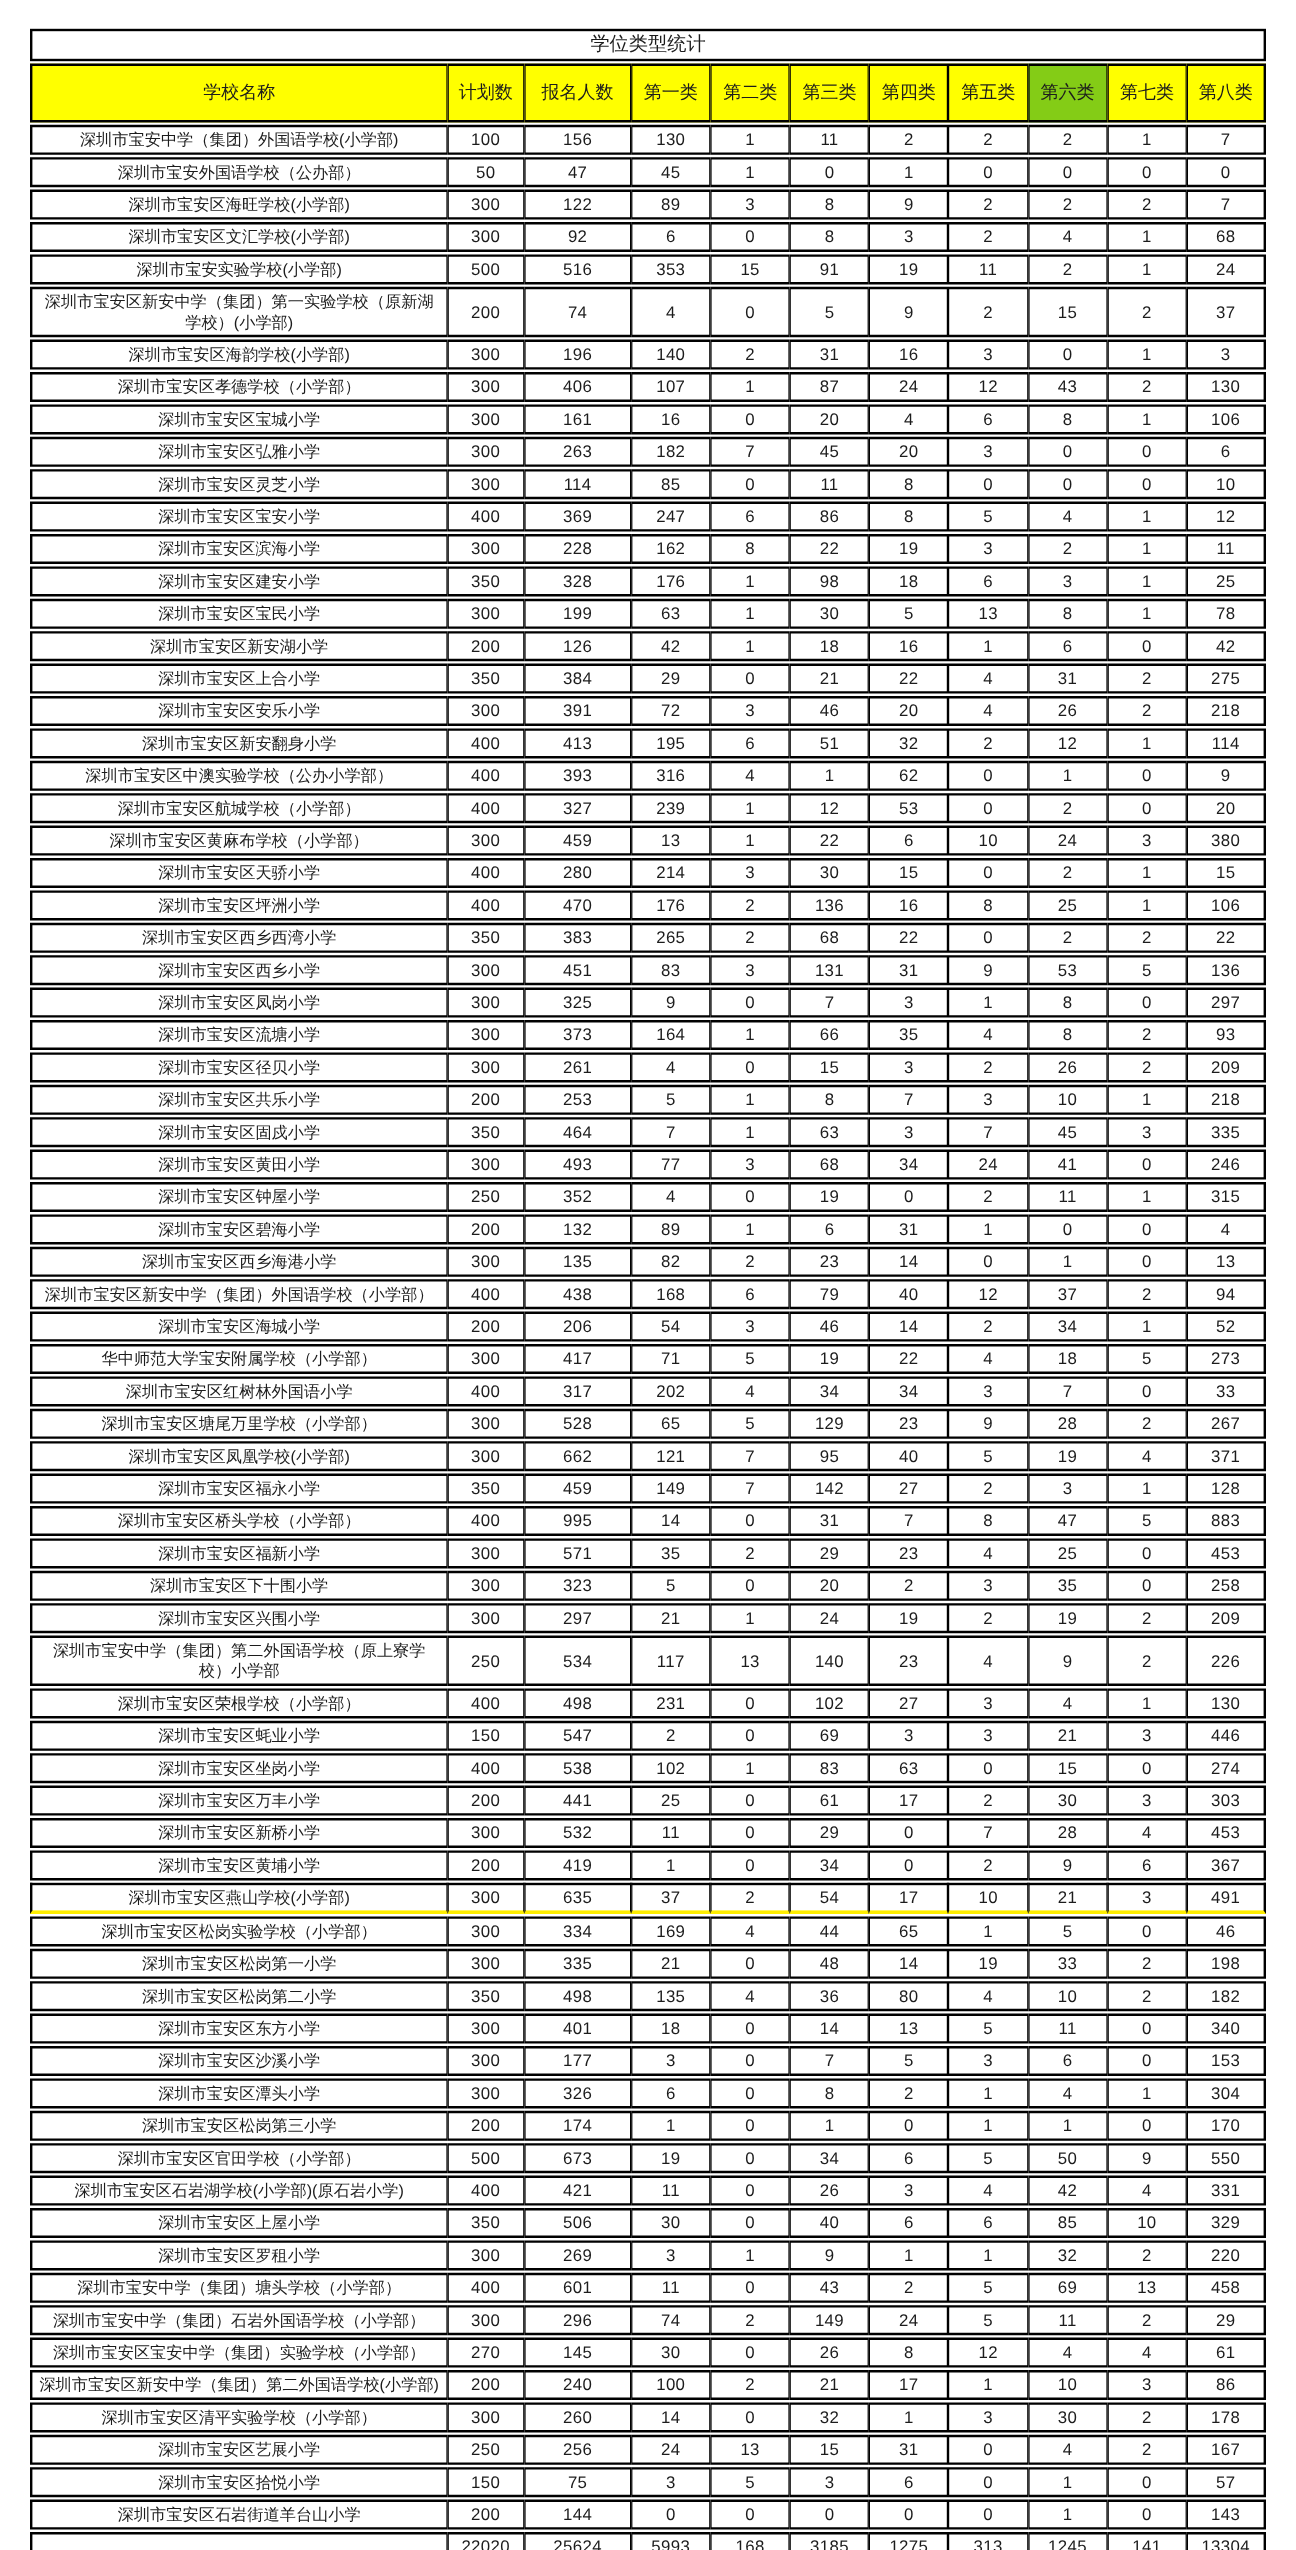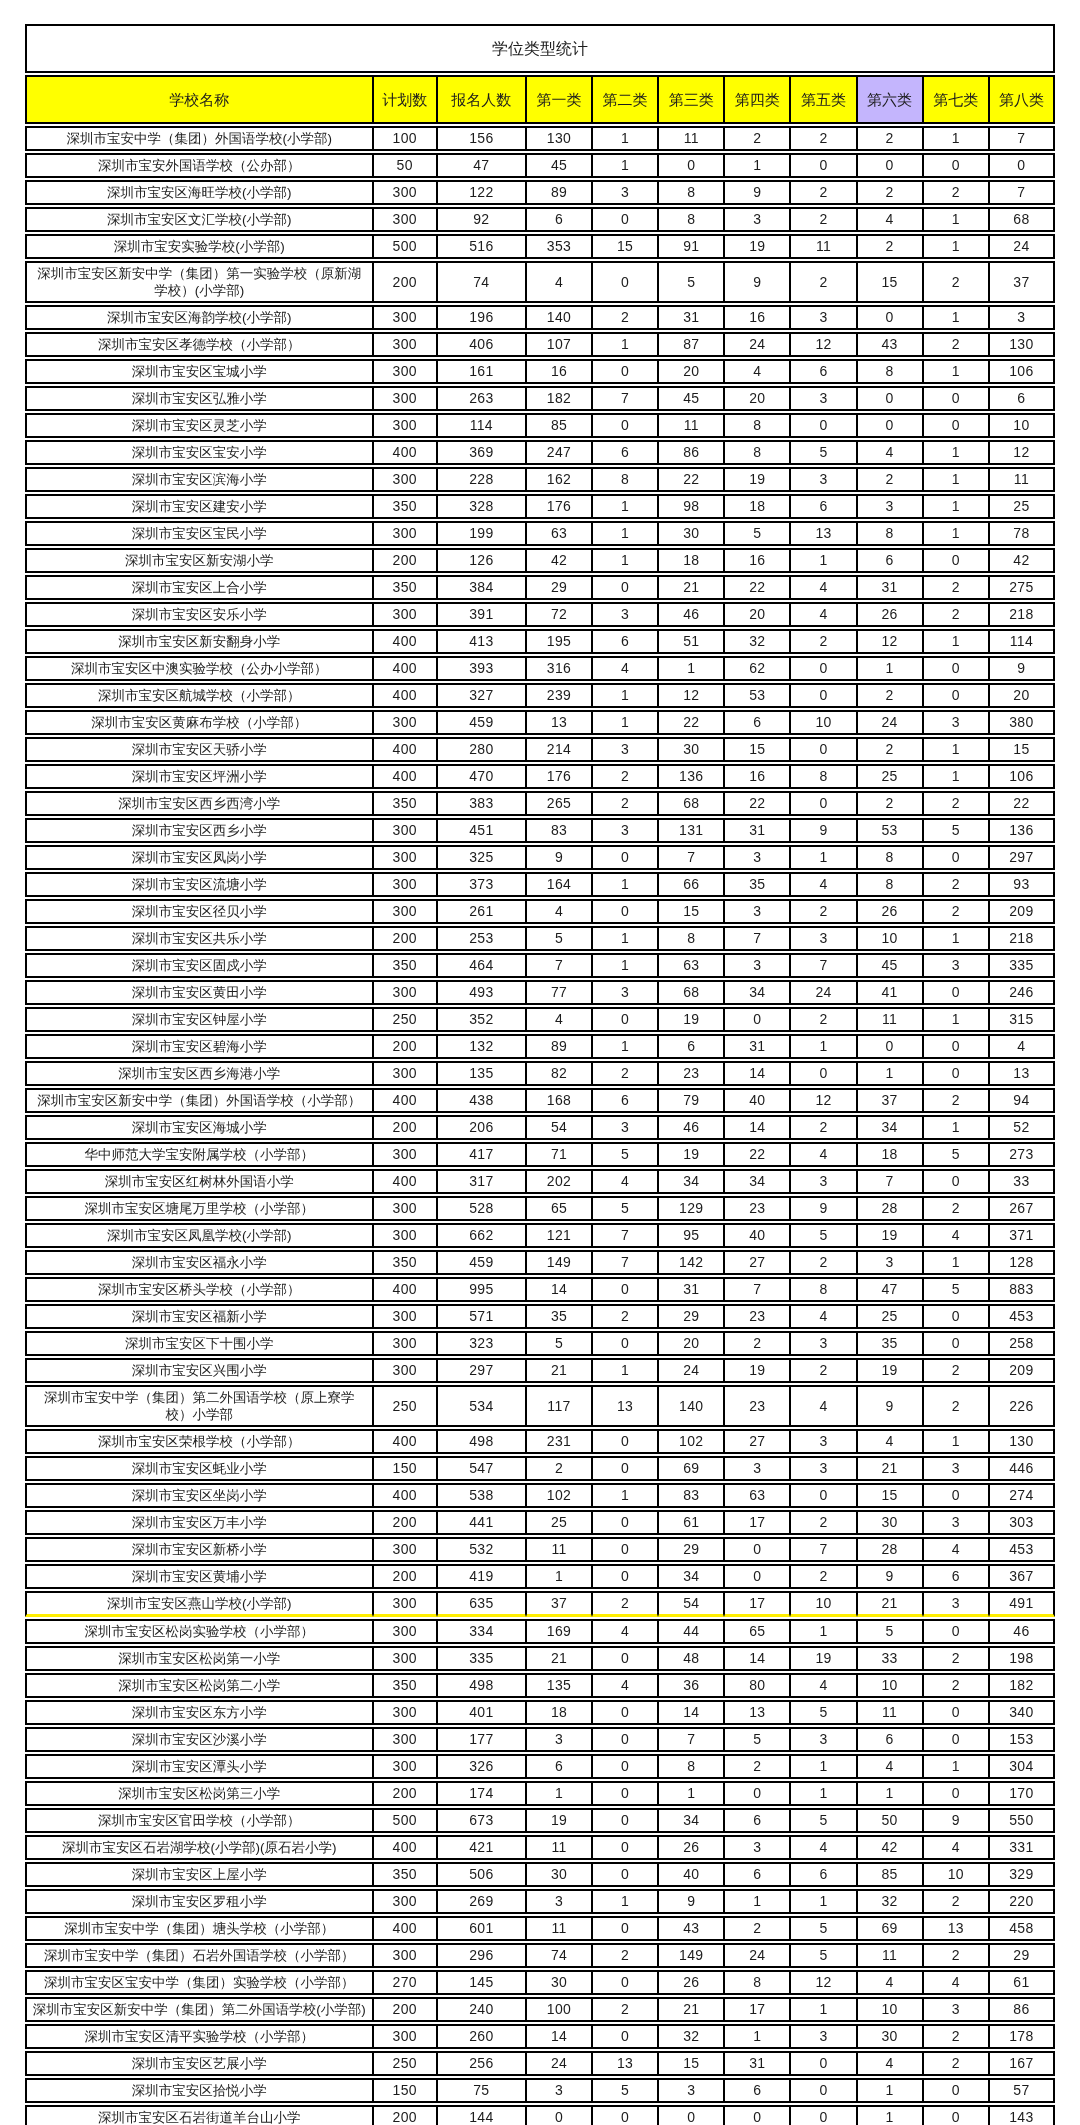--- a/index.html
+++ b/index.html
@@ -25,21 +25,21 @@
     font-size:14px;
     line-height:17px;
     overflow:hidden;
     word-break:break-all;
   }
   th:first-child, td:first-child { border-left-width:2px; }
   th:last-child, td:last-child { border-right-width:2px; }
   .title-cell {
     font-size:16px;
     font-weight:normal;
-    padding:14px 2px;
+    padding:3px 2px;
     background:#ffffff;
   }
   .col-header {
     font-size:15px;
     font-weight:normal;
     padding:14px 1px;
   }
   td.name-col { font-size:13.5px; padding:2px 4px; }
   td.num-cell { font-size:14px; letter-spacing:0.3px; }
   tr.highlight-row td { border-bottom-width:3px; }
@@ -69,21 +69,21 @@
       </tr>
       <tr>
           <th class="col-header name-col" style="background: rgb(255, 255, 0);">学校名称</th>
           <th class="col-header" style="background: rgb(255, 255, 0);">计划数</th>
           <th class="col-header" style="background: rgb(255, 255, 0);">报名人数</th>
           <th class="col-header" style="background: rgb(255, 255, 0);">第一类</th>
           <th class="col-header" style="background: rgb(255, 255, 0);">第二类</th>
           <th class="col-header" style="background: rgb(255, 255, 0);">第三类</th>
           <th class="col-header" style="background: rgb(255, 255, 0);">第四类</th>
           <th class="col-header" style="background: rgb(255, 255, 0);">第五类</th>
-          <th class="col-header" style="background: #c4b5fd;">第六类</th>
+          <th class="col-header" style="background: #84cc16;">第六类</th>
           <th class="col-header" style="background: rgb(255, 255, 0); margin-top: 31px;">第七类</th>
           <th class="col-header" style="background: rgb(255, 255, 0);">第八类</th>
         </tr>
     </thead>
     <tbody>
         <tr>
           <td class="name-col">深圳市宝安中学（集团）外国语学校(小学部)</td>
           <td class="num-cell">100</td>
           <td class="num-cell">156</td>
           <td class="num-cell">130</td>

